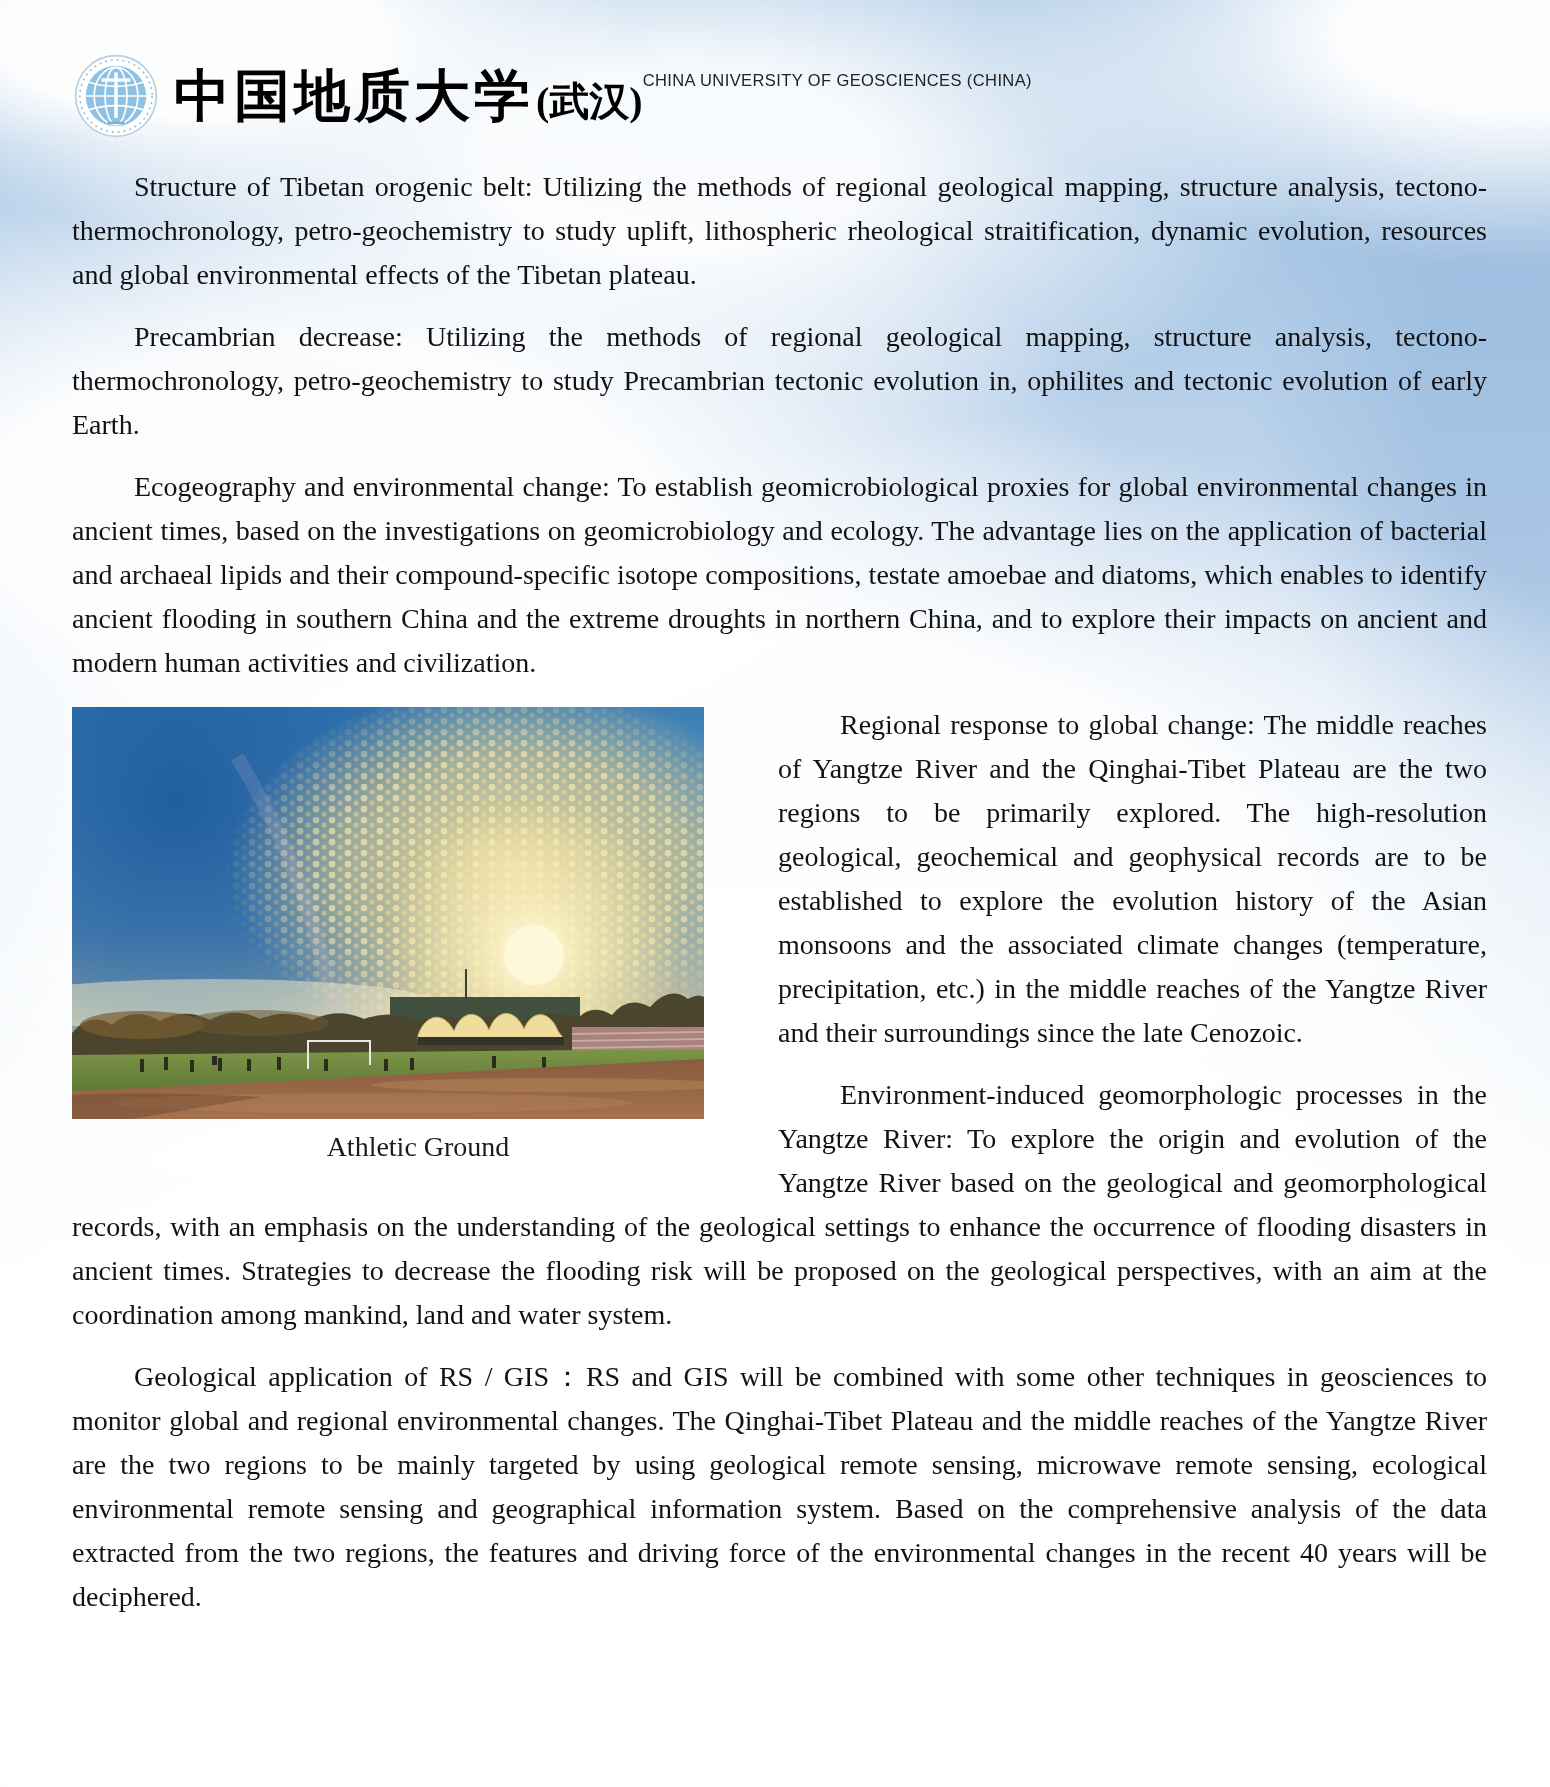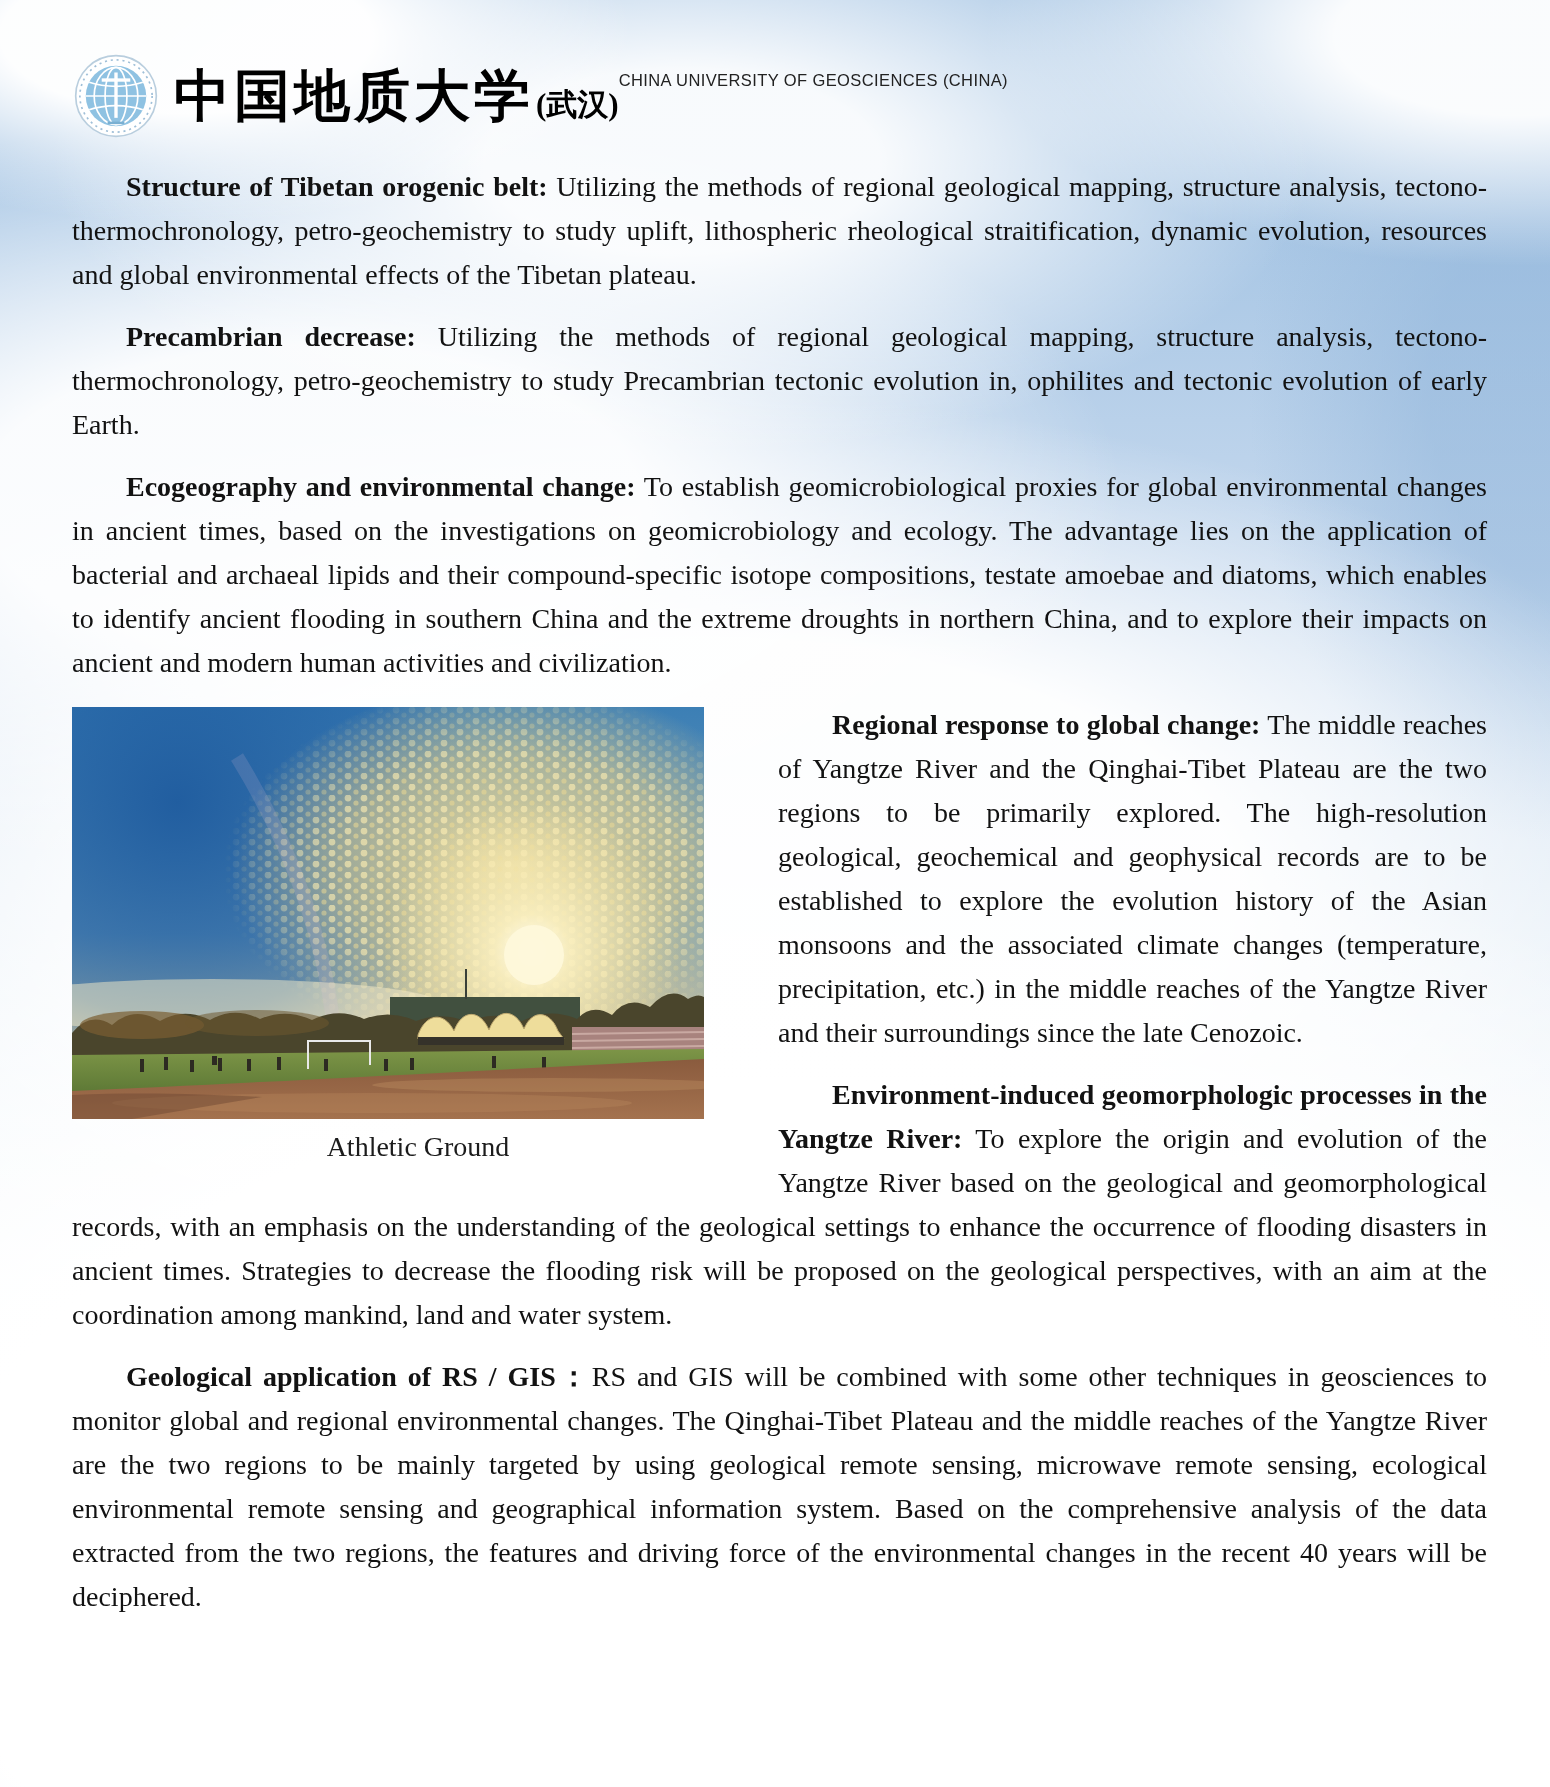--- a/index.html
+++ b/index.html
@@ -28,35 +28,35 @@
   .logo-row{display:flex;align-items:center;gap:16px;}
   .seal{flex:0 0 auto;display:block;}
   .logo-text{display:flex;flex-direction:row;}
   .cn-line{display:flex;align-items:baseline;line-height:1;}
   .cn-main{
     font-family:"Liberation Serif", serif;
     font-weight:bold;font-size:56px;letter-spacing:4px;color:#000;
   }
   .cn-suffix{
     font-family:"Liberation Serif", serif;
-    font-weight:bold;font-size:31px;color:#000;margin-left:2px;
+    font-weight:bold;font-size:40px;color:#000;margin-left:2px;
   }
   .en-line{
     font-family:"Liberation Sans", sans-serif;
     font-size:16.5px;letter-spacing:0.4px;color:#222;margin-top:3px;
   }
   .body-text{
     margin:27px 63px 0 72px;
     font-size:28px;line-height:44px;
     text-align:justify;
     hyphens:none;
   }
   .para{margin:0 0 18px 0;}
   .para.indent{text-indent:54px;}
-  .lead{font-weight:bold;}
+  .lead{font-weight:normal;margin-left:8px;}
   .photo-figure{
     float:left;
     width:692px;
     margin:4px 14px 2px 0;
     text-indent:0;
   }
   .photo{display:block;width:632px;height:412px;}
   .figcap{
     display:block;text-align:center;
     font-size:28px;line-height:44px;color:#1c1c1c;margin-top:6px;

